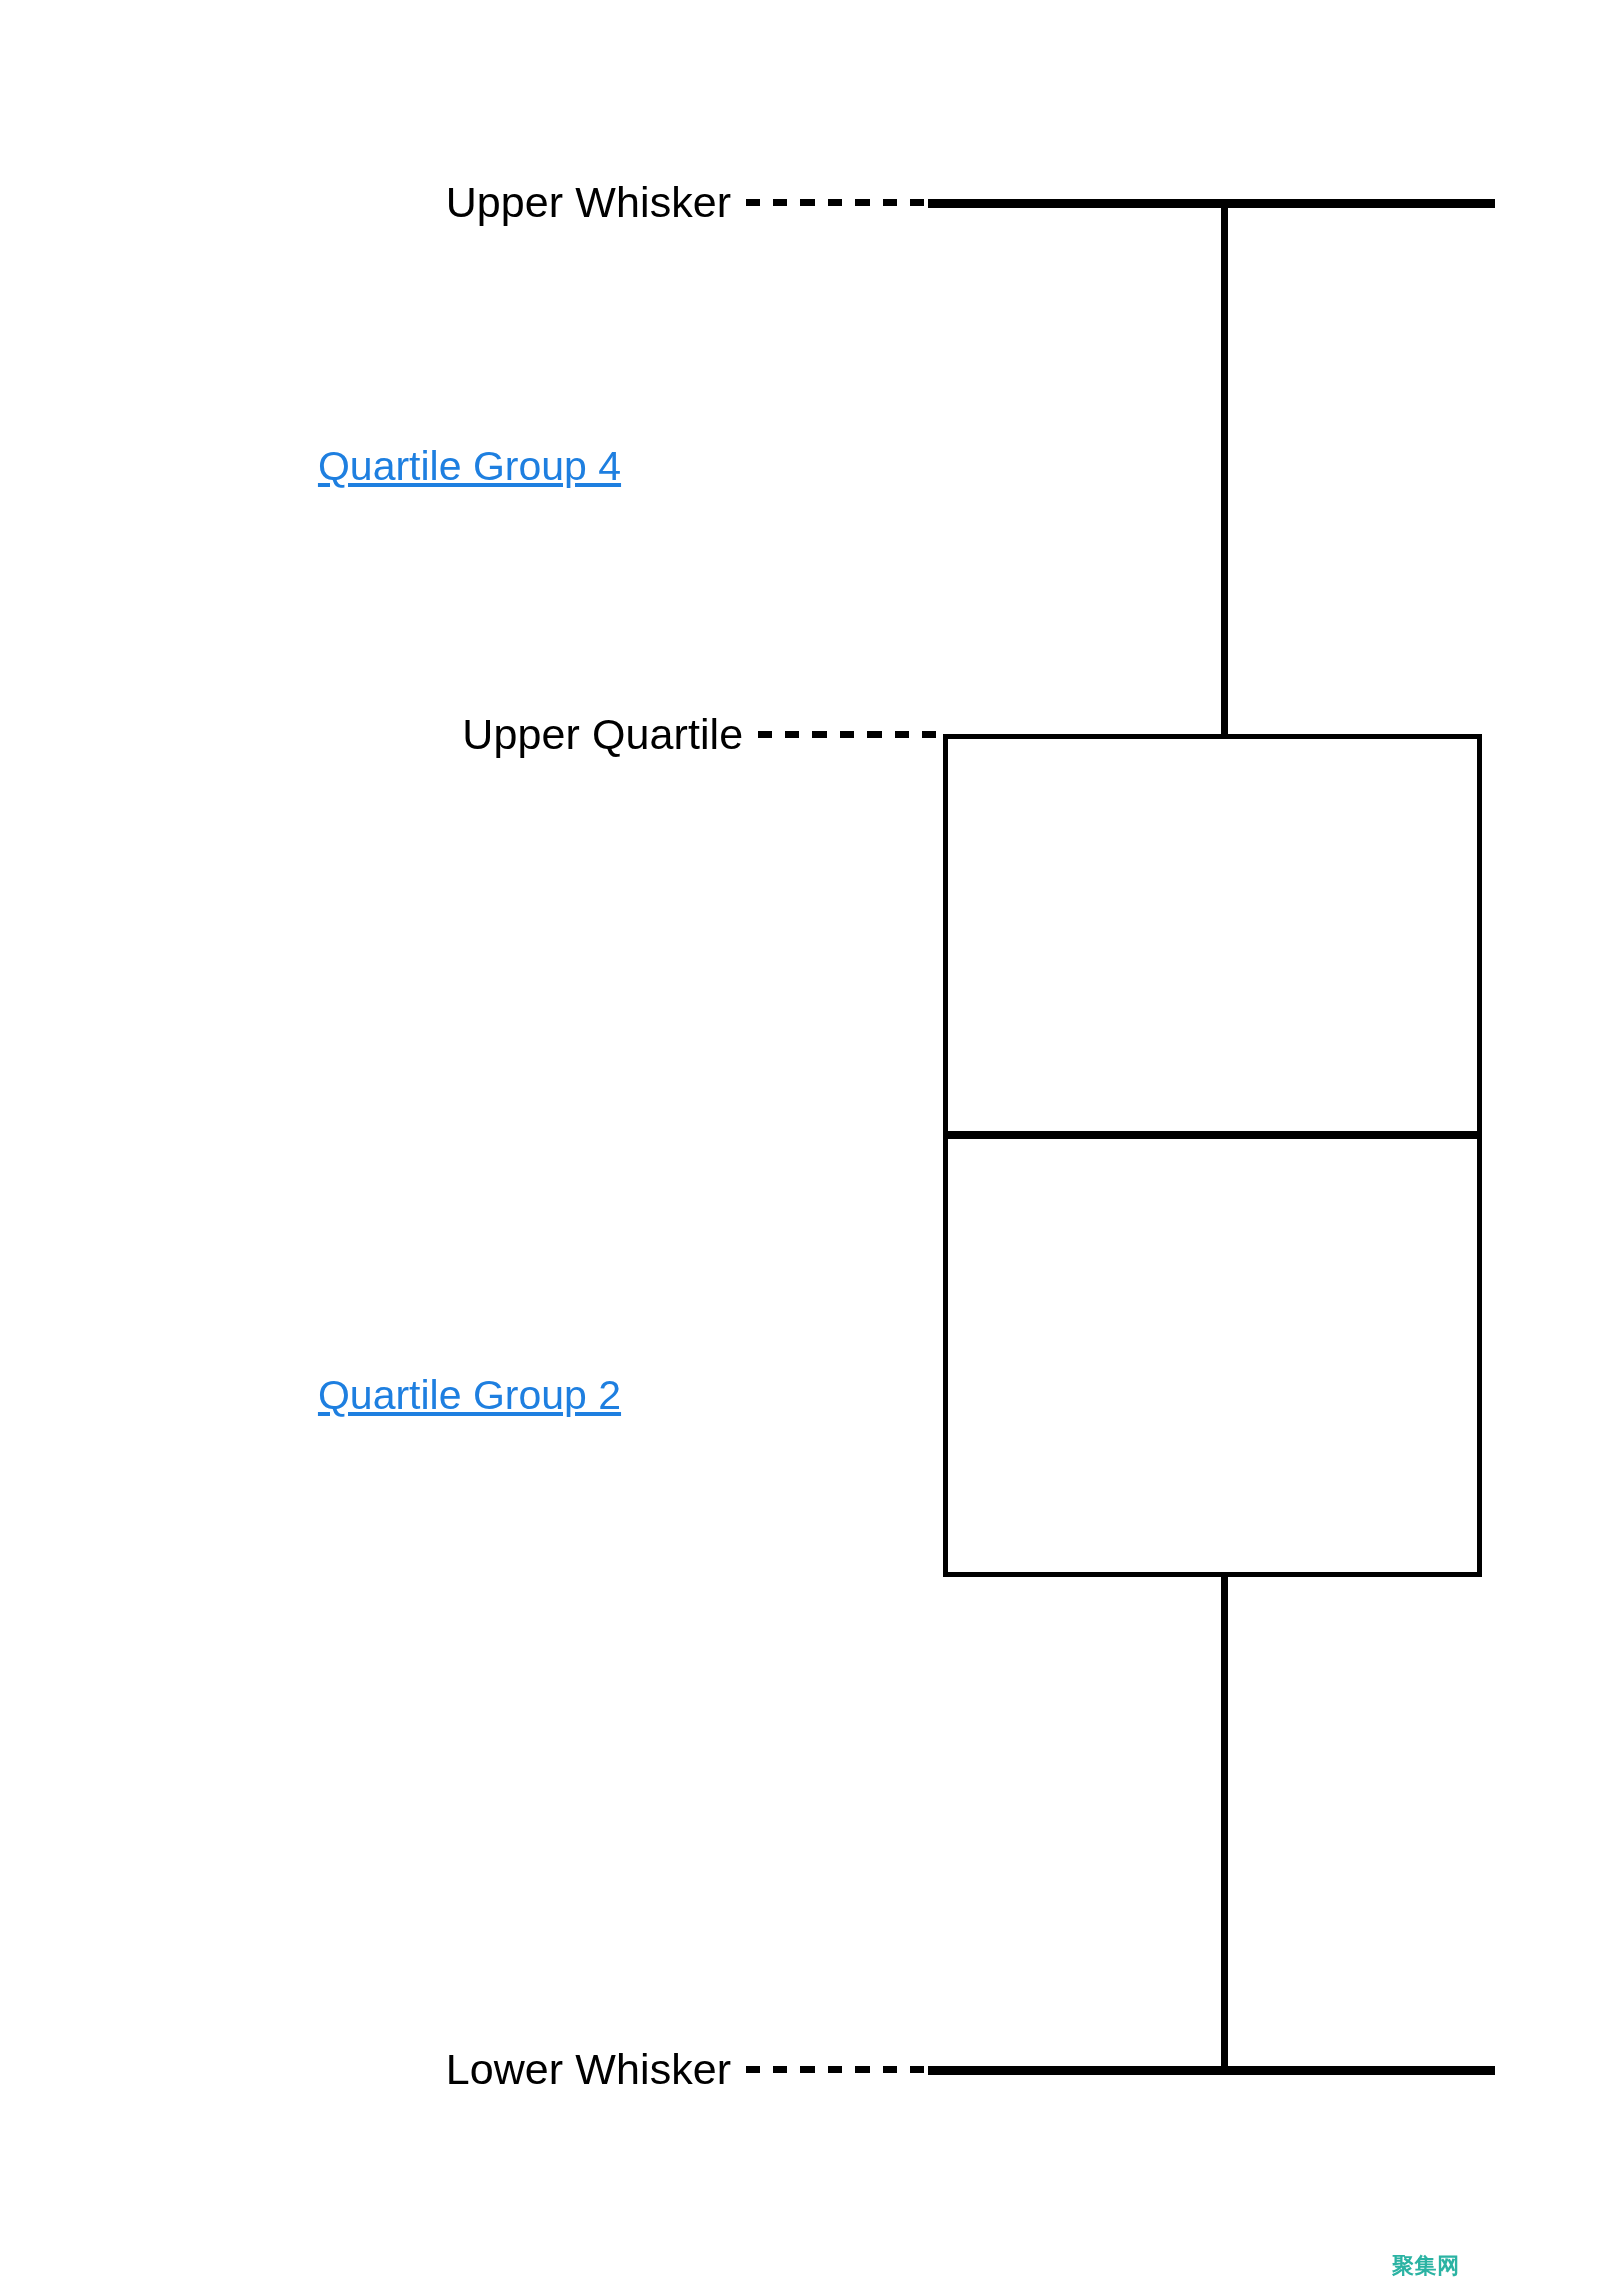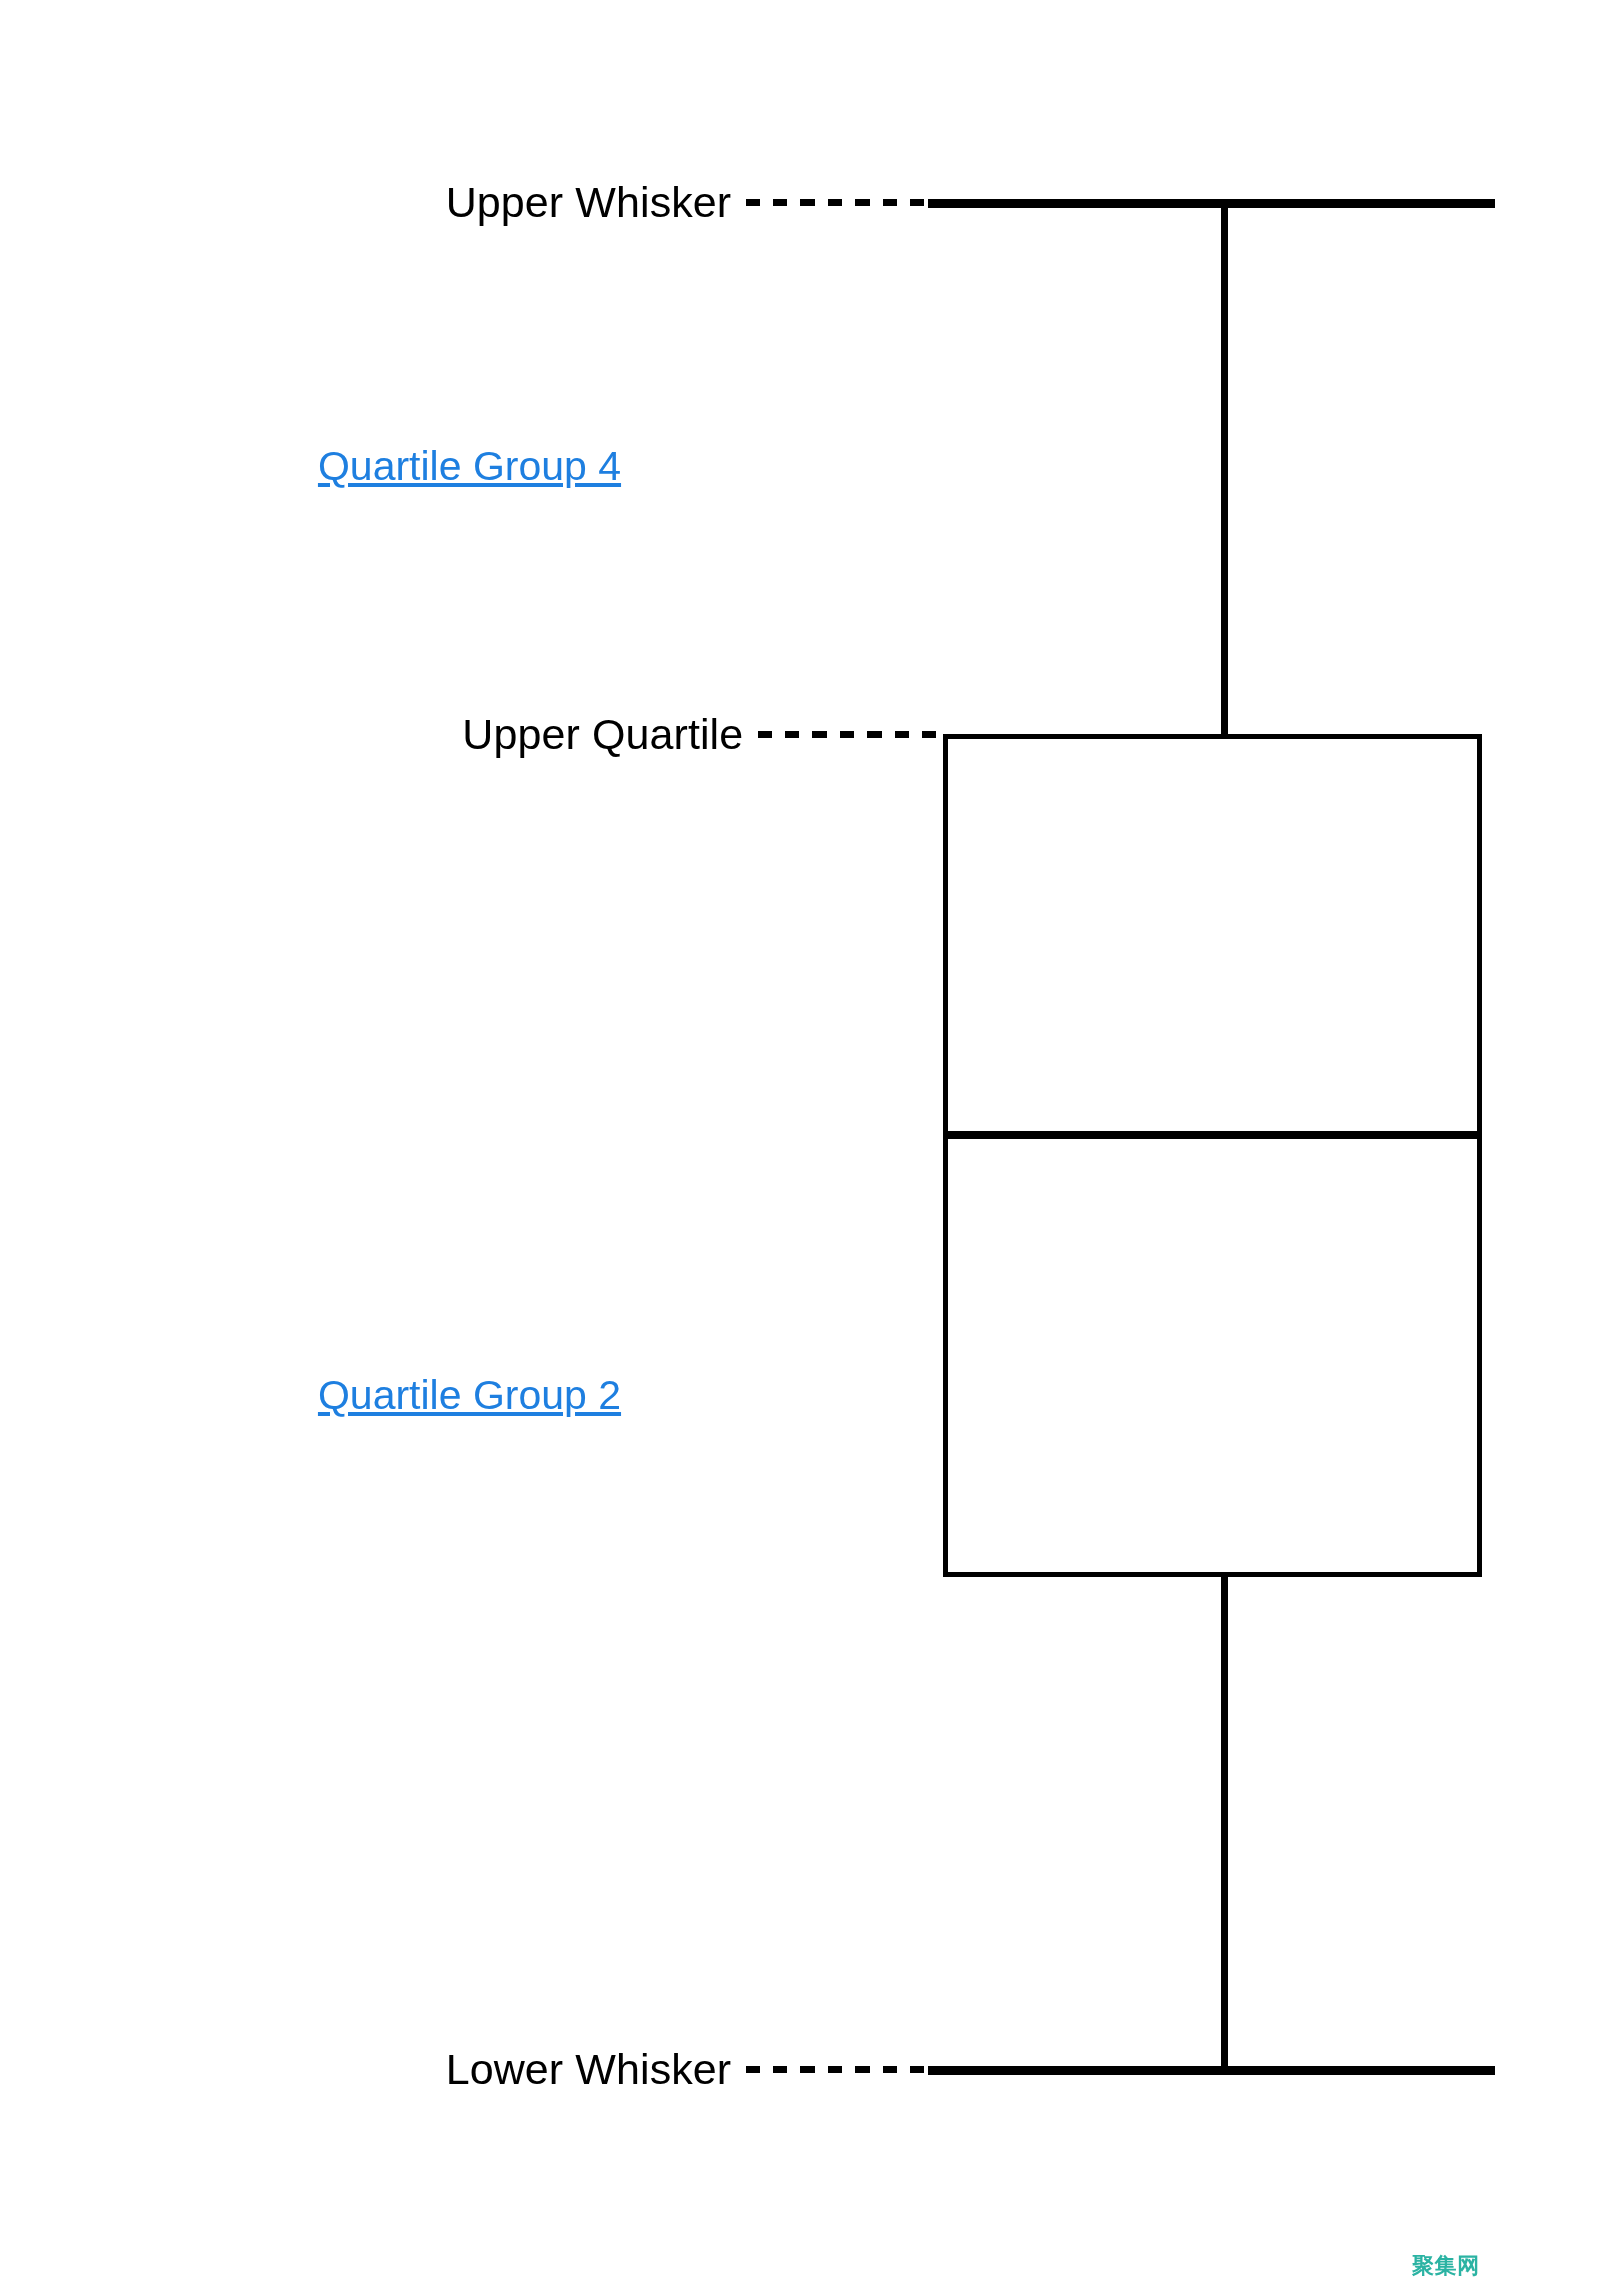--- a/index.html
+++ b/index.html
@@ -100,21 +100,21 @@
     left: 931px;
     top: 1131px;
     width: 539px;
     height: 7.9px;
     background: #000000;
   }
 
   
   .watermark {
     position: absolute;
-    right: 30px;
+    right: 50px;
     bottom: 14.4px;
     color: #2BB3A3;
     font-size: 22px;
     font-weight: bold;
     letter-spacing: 0.7px;
     font-family: "DejaVu Sans", sans-serif;
   }
 </style>
 </head>
 <body>

